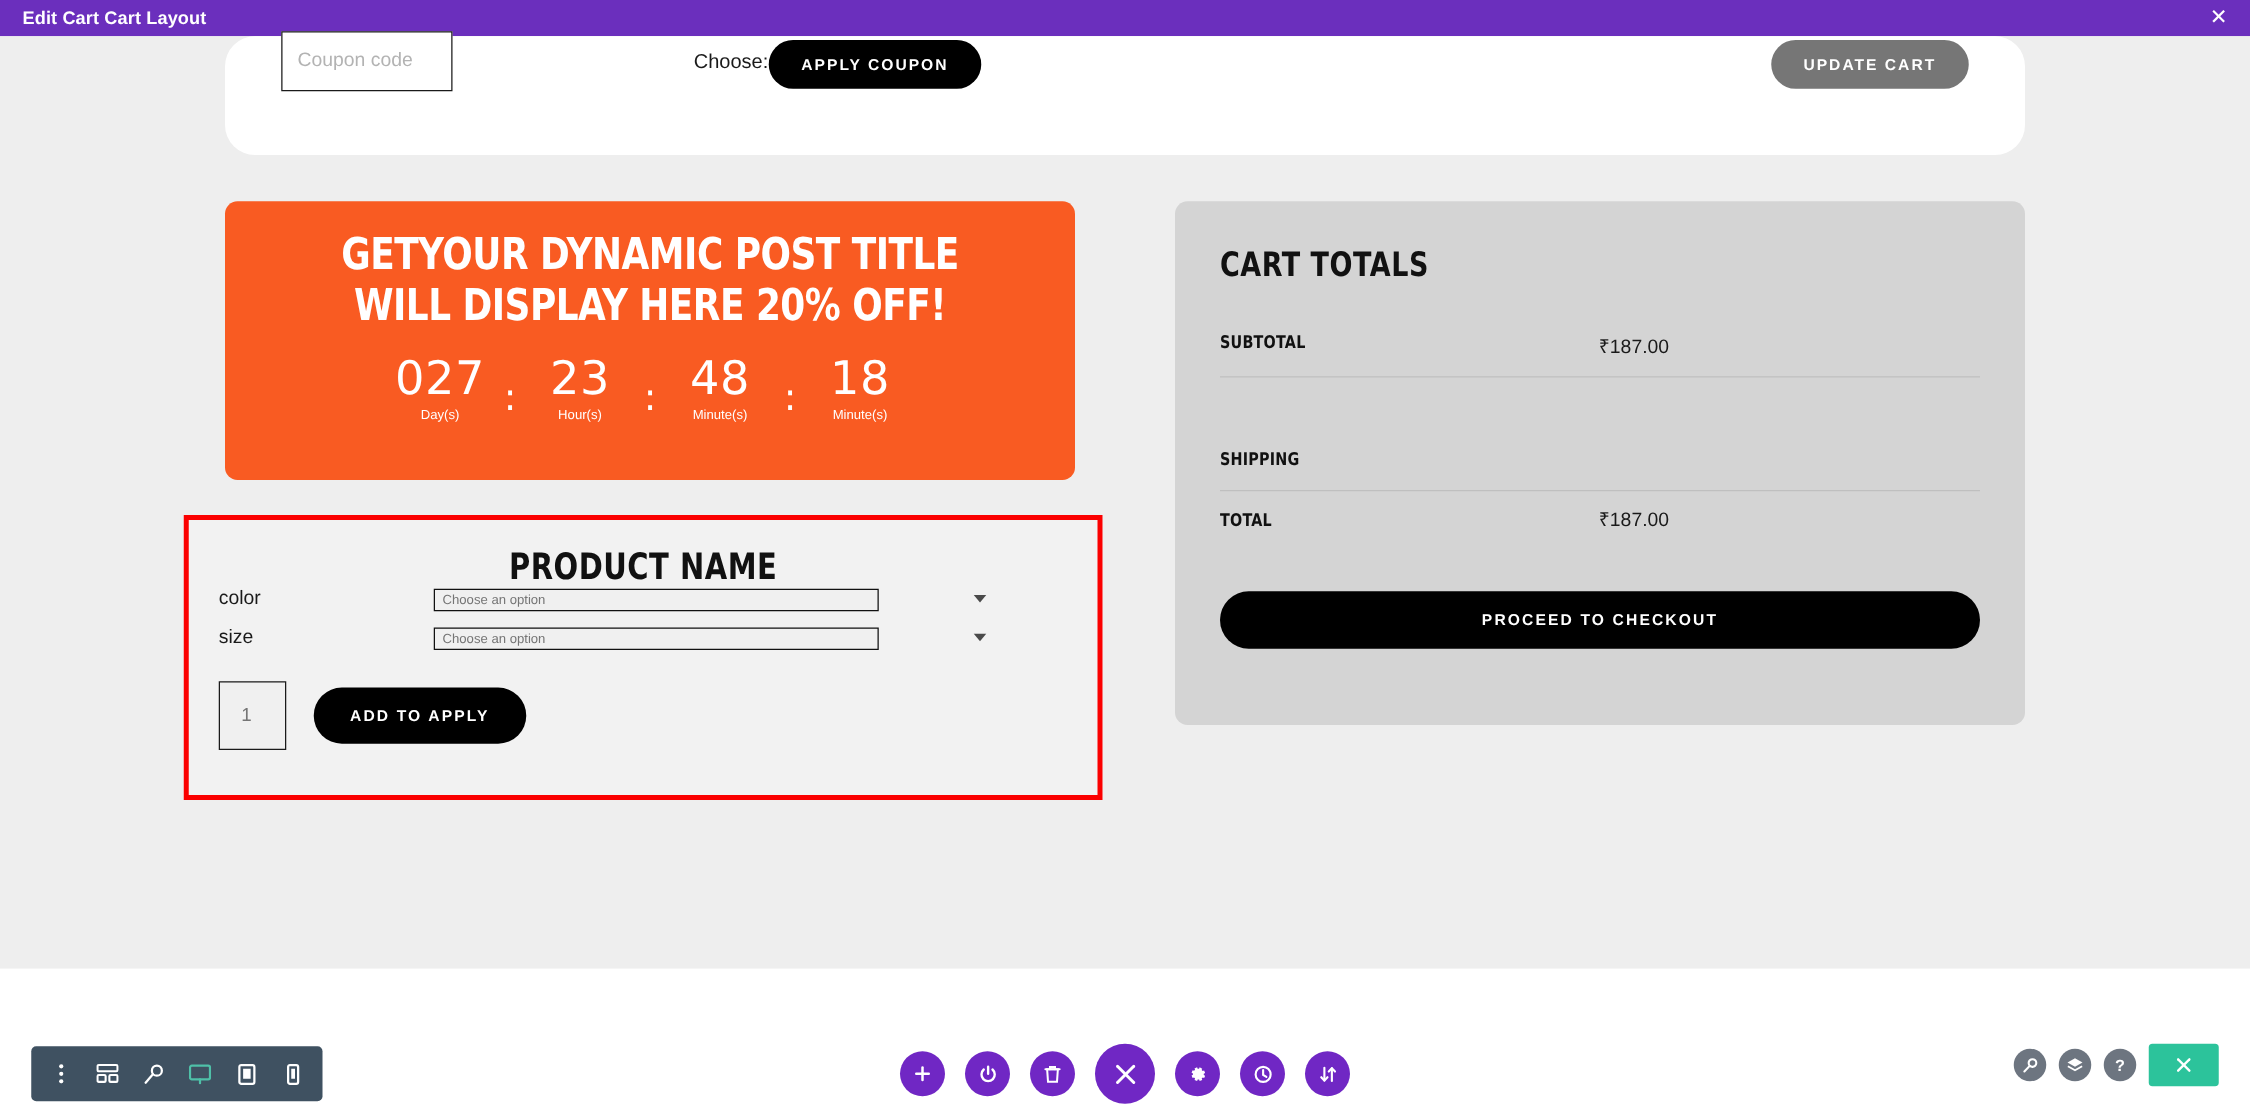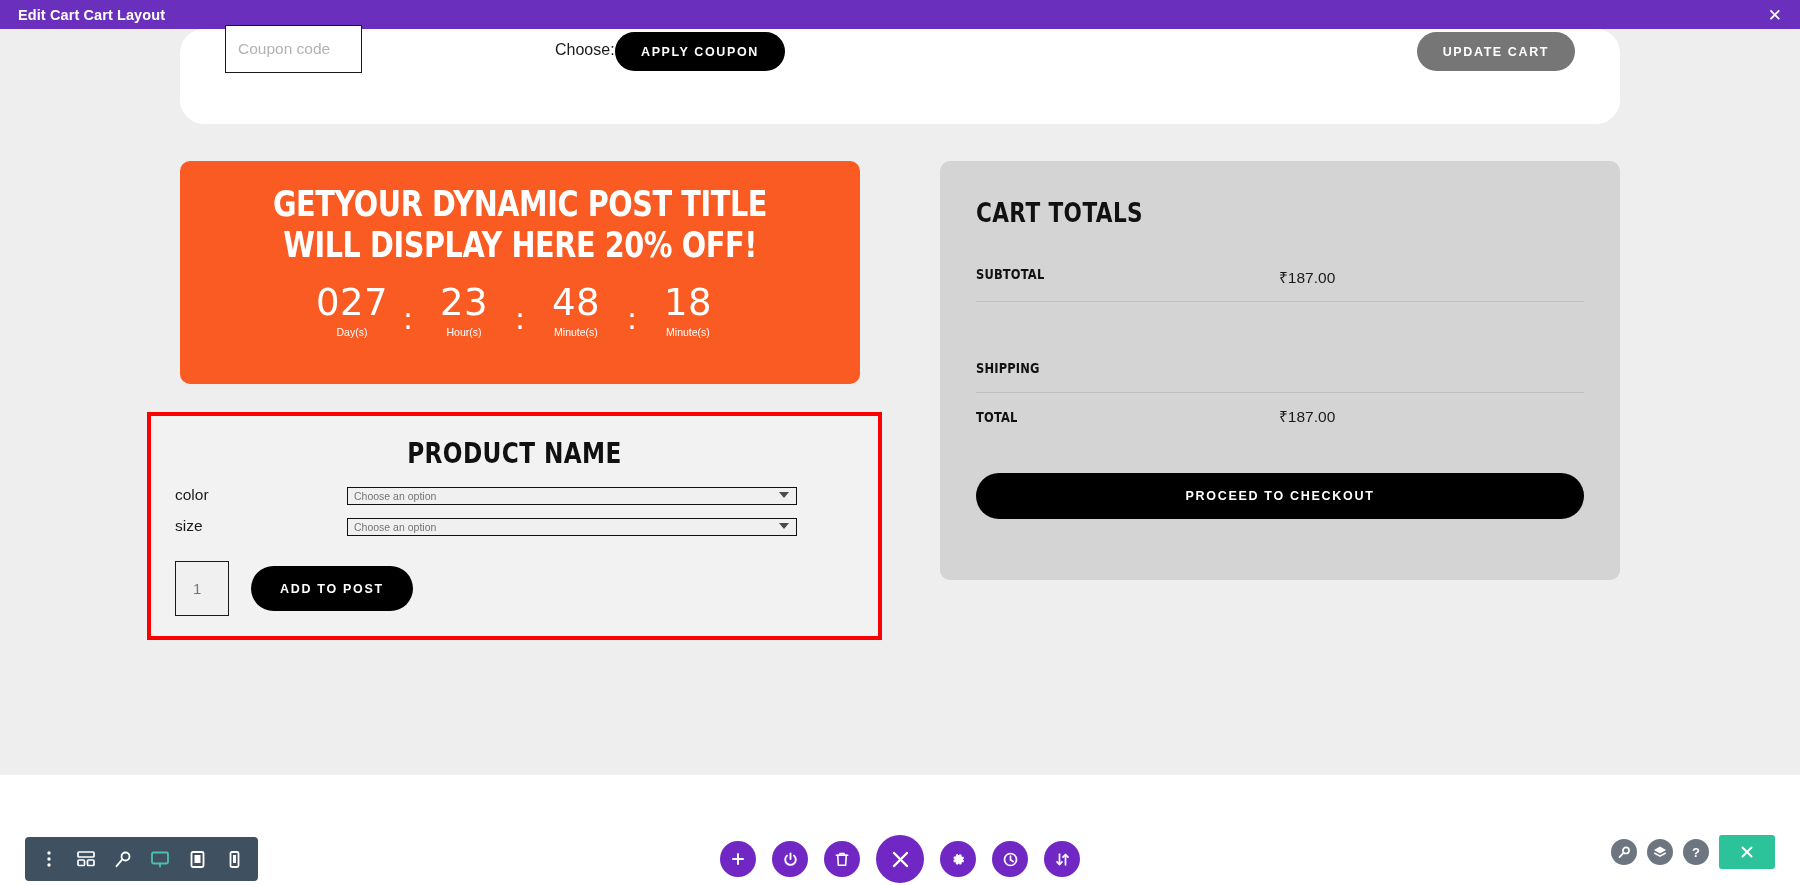--- a/index.html
+++ b/index.html
@@ -132,28 +132,28 @@
   .product-title {
     font-family: "DejaVu Sans", sans-serif;
     font-weight: 700; font-size: 29px; color: #111111;
     text-align: center; margin-top: 20px;
     transform: scaleX(0.80);
     letter-spacing: 0.5px;
     text-transform: uppercase;
   }
   .attr-row {
     display: flex; align-items: center;
-    margin-top: 16px; padding-left: 24px;
+    padding-left: 24px;
   }
   .attr-row.second { margin-top: 13px; }
   .attr-label {
     width: 172px; font-size: 15.5px; color: #1a1a1a; font-weight: 400;
   }
   .attr-select {
-    width: 450px; height: 18px;
+    width: 356px; height: 18px;
     border: 1.5px solid #111111;
     background: #f0f0f0;
     font-family: "Liberation Sans", sans-serif;
     font-size: 10.5px; color: #757575;
     padding: 0 6px;
     -webkit-appearance: none; appearance: none;
     border-radius: 0;
     position: relative;
   }
   .select-wrap { position: relative; width: 450px; height: 18px; }
@@ -343,21 +343,21 @@
         <div class="attr-row second">
           <span class="attr-label">size</span>
           <span class="select-wrap">
             <input class="attr-select" type="text" readonly="" value="Choose an option" style="">
             <span class="select-caret"></span>
           </span>
         </div>
 
         <div class="qty-row">
           <input class="qty-input" type="text" placeholder="1" style="">
-          <button class="btn-add-cart">ADD TO POST</button>
+          <button class="btn-add-cart">ADD TO APPLY</button>
         </div>
       </div>
     </div>
 
     <div class="totals-panel">
       <div class="totals-title">CART TOTALS</div>
 
       <div class="totals-table">
         <div class="t-row">
           <div class="t-head">SUBTOTAL</div>

